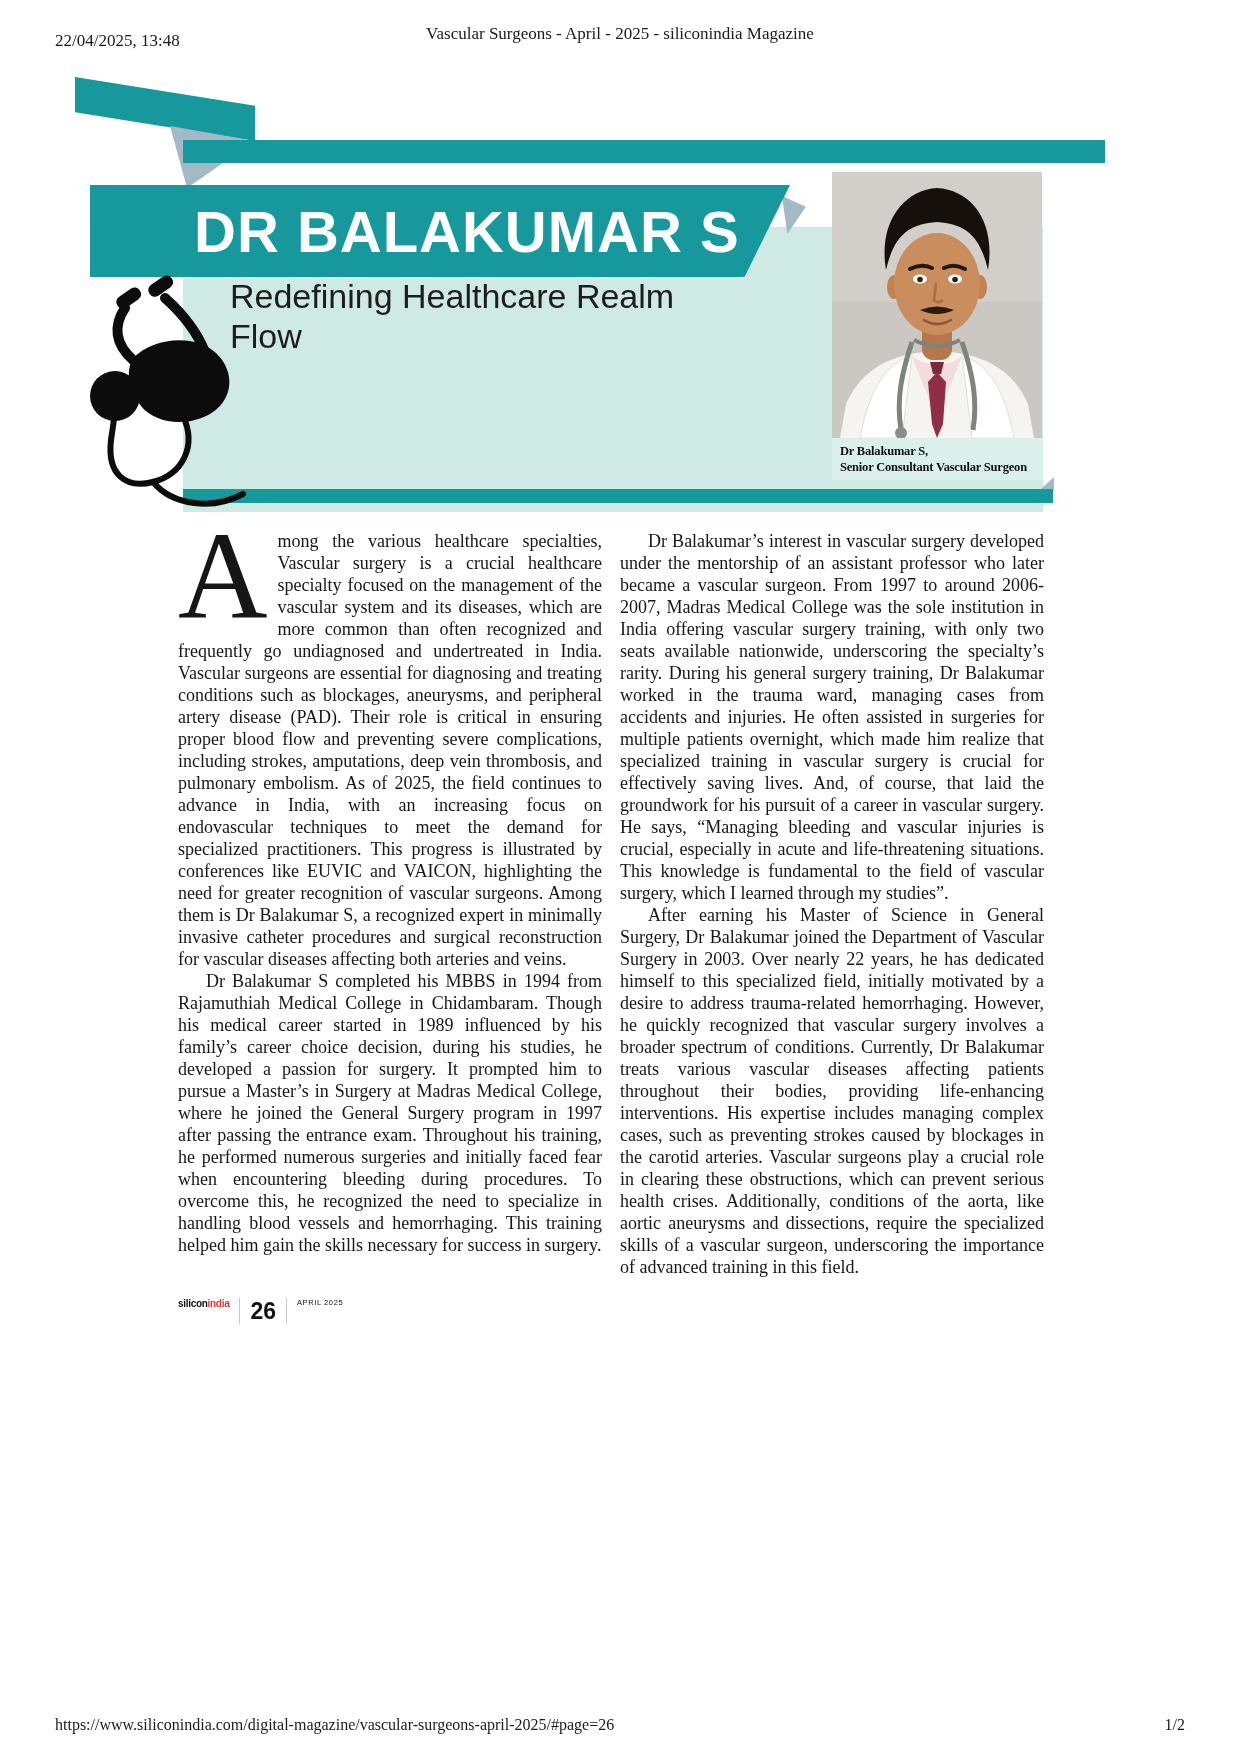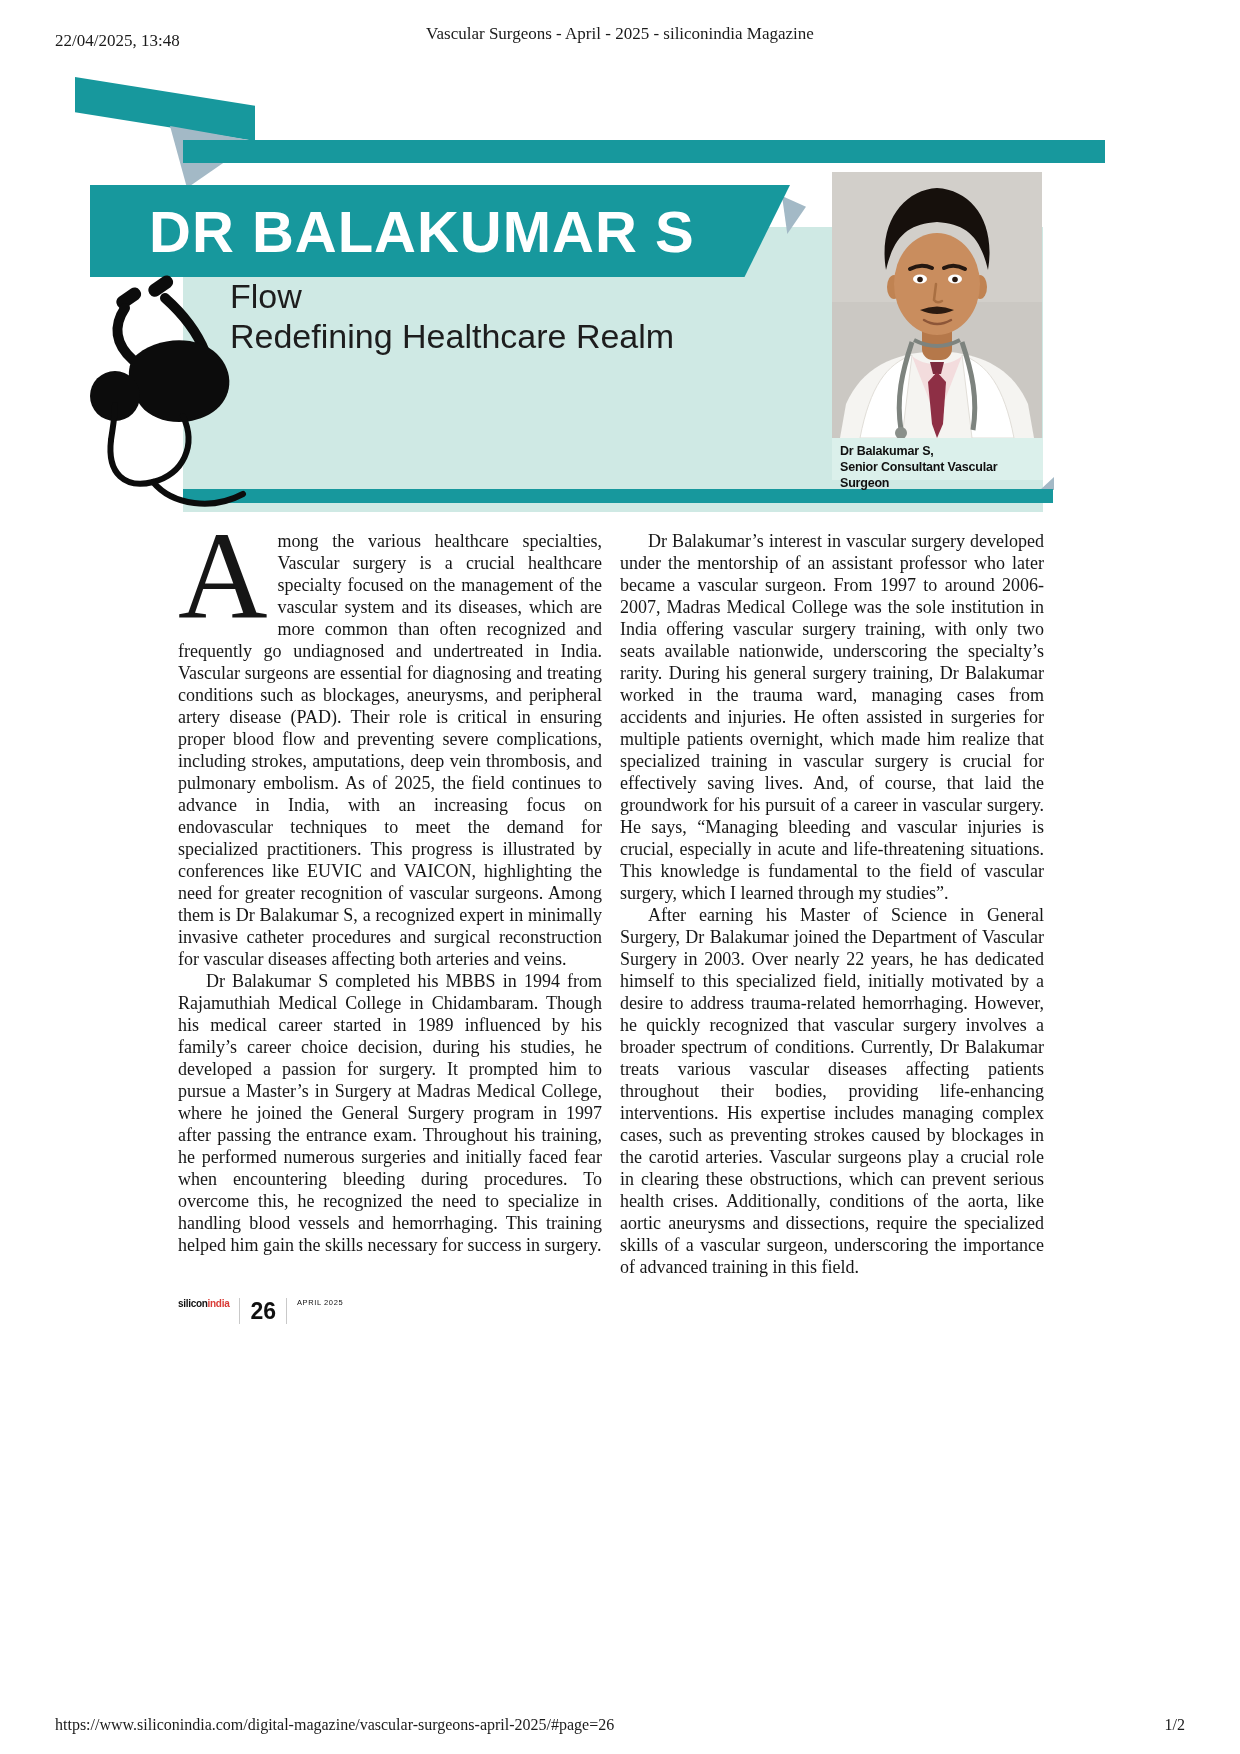--- a/index.html
+++ b/index.html
@@ -27,37 +27,37 @@
 
   
   .ribbon{position:absolute;left:75px;top:77px;width:180px;height:64px;background:var(--teal);
     clip-path:polygon(0 0,100% 45%,100% 100%,0 55%)}
   .ribbon-fold{position:absolute;left:170px;top:126px;width:85px;height:62px;background:var(--fold-gray);
     clip-path:polygon(0 0,100% 24%,20% 100%)}
   .top-bar{position:absolute;left:183px;top:140px;width:922px;height:23px;background:var(--teal)}
   .panel{position:absolute;left:183px;top:227px;width:860px;height:285px;background:var(--teal-light)}
   .banner{position:absolute;left:90px;top:185px;width:700px;height:92px;background:var(--teal);
     clip-path:polygon(0 0,100% 0,93.5% 100%,0 100%);display:flex;align-items:center}
-  .banner-title{margin-left:59px;font-family:"Liberation Sans",sans-serif;font-weight:bold;
+  .banner-title{margin-left:104px;font-family:"Liberation Sans",sans-serif;font-weight:bold;
     font-size:58px;letter-spacing:1px;color:#fff;white-space:nowrap}
   .banner-fold{position:absolute;left:782px;top:196px;width:24px;height:38px;background:var(--fold-gray);
     clip-path:polygon(0 0,100% 28%,22% 100%)}
   .tagline{position:absolute;left:230px;top:276px;font-family:"Liberation Sans",sans-serif;
     font-size:34px;line-height:40px;color:#1d1d1d}
   .bottom-bar{position:absolute;left:183px;top:489px;width:870px;height:14px;background:var(--teal)}
   .bottom-bar-fold{position:absolute;left:1040px;top:477px;width:14px;height:13px;background:var(--fold-gray);
     clip-path:polygon(100% 0,100% 100%,0 100%)}
   .steth{position:absolute;left:85px;top:278px;width:170px;height:235px}
   .steth svg{display:block;width:100%;height:100%;overflow:visible}
 
   
   .photo{position:absolute;left:832px;top:172px;width:210px;height:266px;background:#cbc8c3}
   .photo svg{display:block;width:100%;height:100%}
   .photo-caption{position:absolute;left:832px;top:438px;width:211px;height:42px;background:var(--caption-bg);
-    font-family:Liberation Sans, sans-serif;font-weight:bold;font-size:12.5px;line-height:16px;
+    font-family:Liberation Serif, serif;font-weight:bold;font-size:12.5px;line-height:16px;
     letter-spacing:-0.2px;color:#101010;padding:5px 12px 0 8px}
 
   
   .col{position:absolute;top:530px;width:424px;font-size:18px;line-height:22px;text-align:justify;color:#161616}
   .col-left{left:178px}
   .col-right{left:620px}
   .col p{margin:0}
   .col p.indent{text-indent:28px}
   .dropcap{float:left;font-size:124px;line-height:88px;margin:3px 10px 0 0;font-family:"Liberation Serif",serif}
 
@@ -83,22 +83,22 @@
 
   <div class="ribbon"></div>
   <div class="ribbon-fold"></div>
   <div class="top-bar"></div>
   <div class="panel"></div>
   <div class="banner-fold"></div>
   <div class="banner">
     <span class="banner-title">DR BALAKUMAR S</span>
   </div>
   <div class="tagline">
+    <div>Redefining Healthcare Realm</div>
     <div>Flow</div>
-    <div>Redefining Healthcare Realm</div>
   </div>
   <div class="bottom-bar-fold"></div>
   <div class="bottom-bar"></div>
 
   <div class="steth">
     <svg viewBox="0 0 170 235" xmlns="http://www.w3.org/2000/svg">
       <rect x="30" y="14" width="27" height="13" rx="6" transform="rotate(-35 43 20)" fill="#0c0c0c"></rect>
       <rect x="62" y="2" width="27" height="13" rx="6" transform="rotate(-35 75 8)" fill="#0c0c0c"></rect>
       <path d="M40,30 C28,48 30,66 48,82" stroke="#0c0c0c" stroke-width="10" fill="none" stroke-linecap="round"></path>
       <path d="M80,20 C98,36 112,54 120,74" stroke="#0c0c0c" stroke-width="10" fill="none" stroke-linecap="round"></path>

